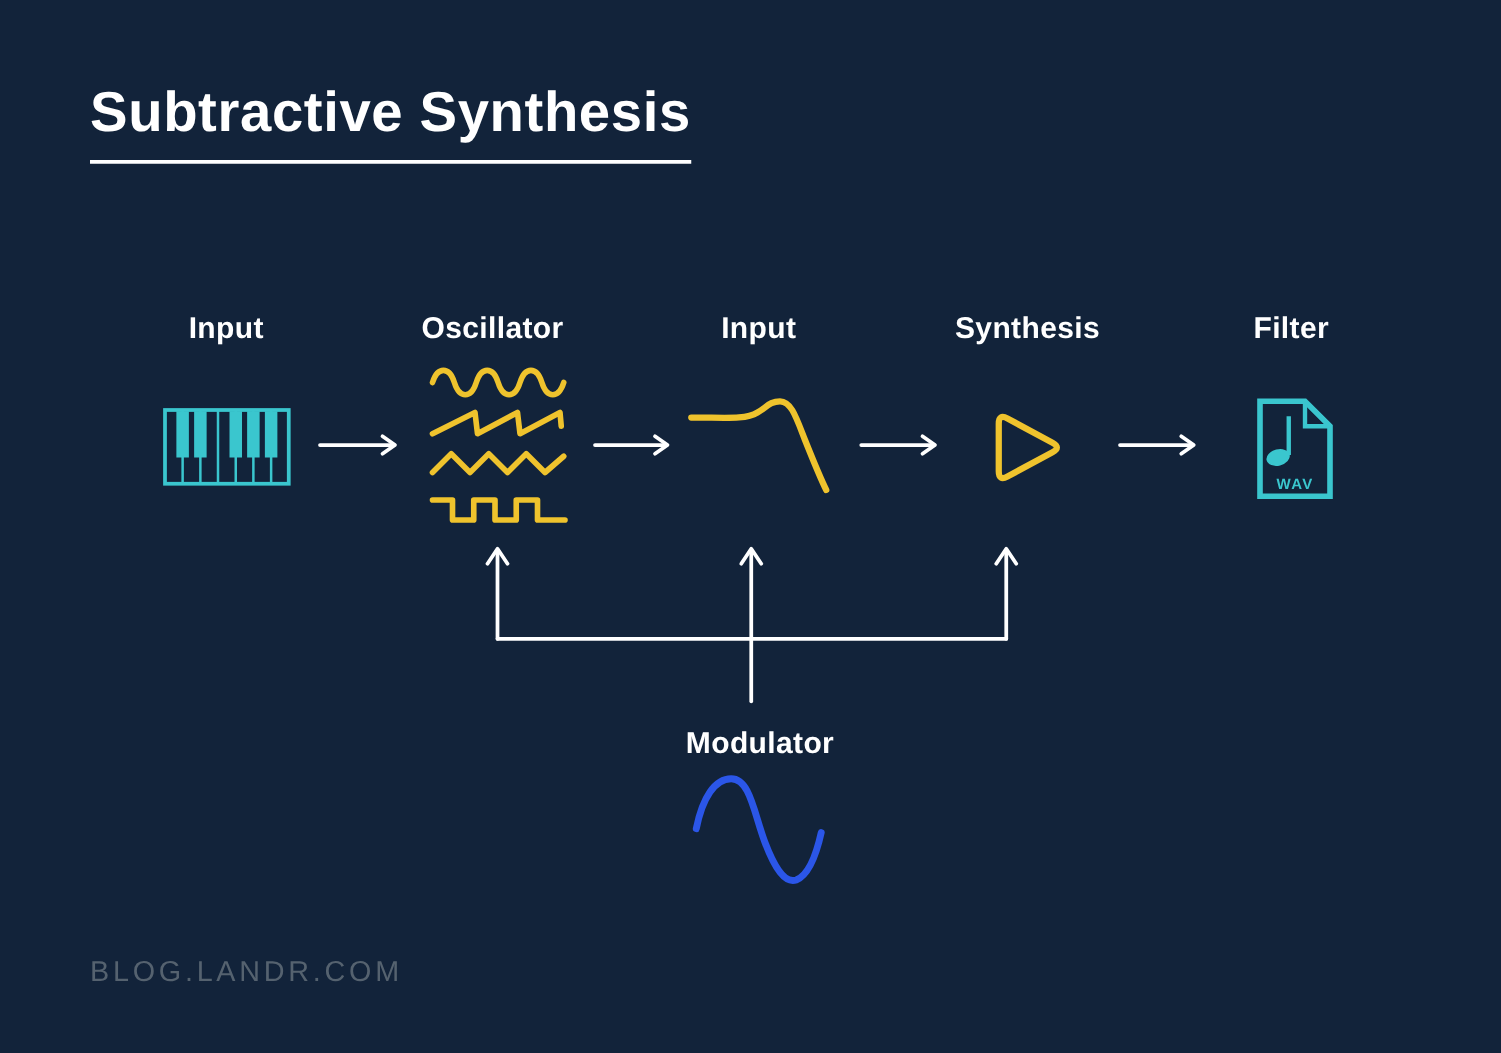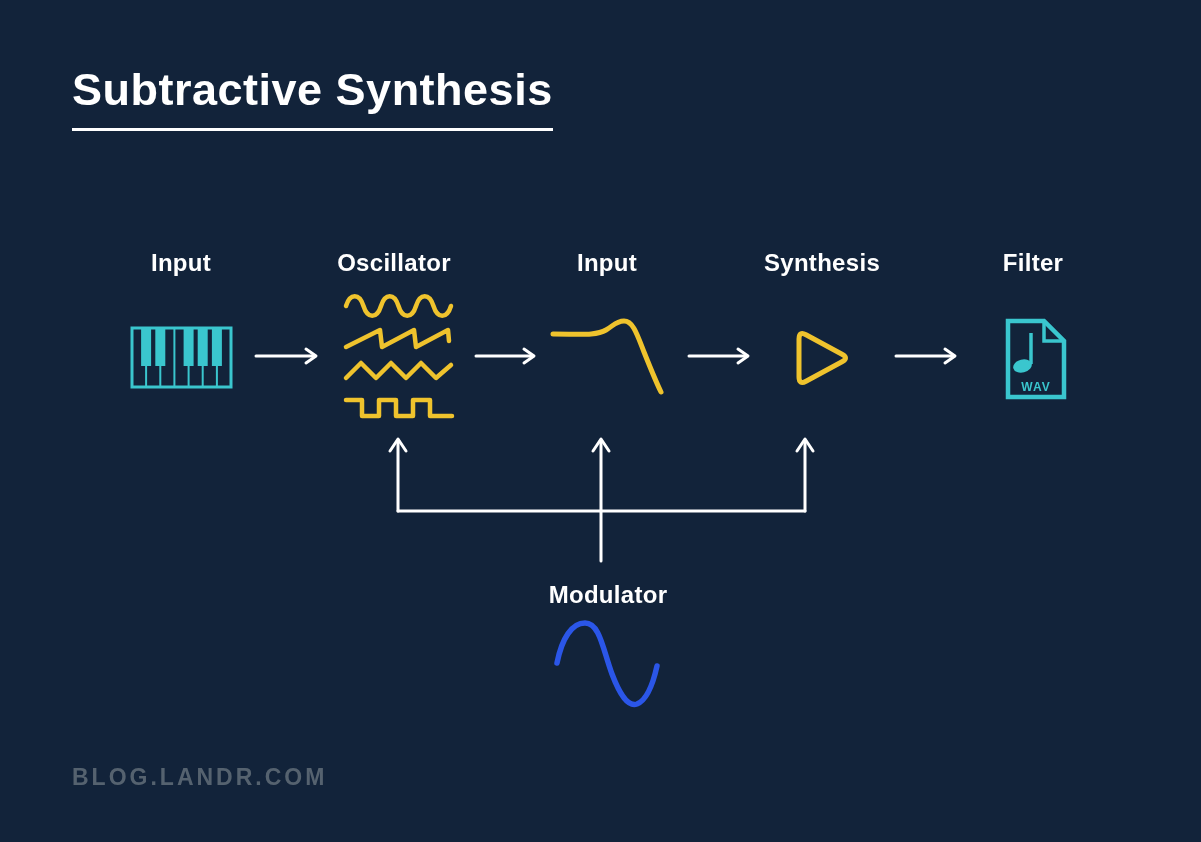--- a/index.html
+++ b/index.html
@@ -40,21 +40,21 @@
   .modulator-label{
     position:absolute;left:608px;top:581px;
     transform:translateX(-50%);
     color:var(--white);
     font-size:24px;font-weight:700;letter-spacing:.3px;
     white-space:nowrap;
   }
   .footer{
     position:absolute;left:72px;top:764px;
     color:var(--gray);
-    font-size:23px;font-weight:700;letter-spacing:3px;
+    font-size:23px;font-weight:400;letter-spacing:3px;
   }
   #diagram-svg{position:absolute;left:0;top:0;}
 </style>
 </head>
 <body>
 
 <div id="canvas">
 
   <div class="title">Subtractive Synthesis</div>
 

